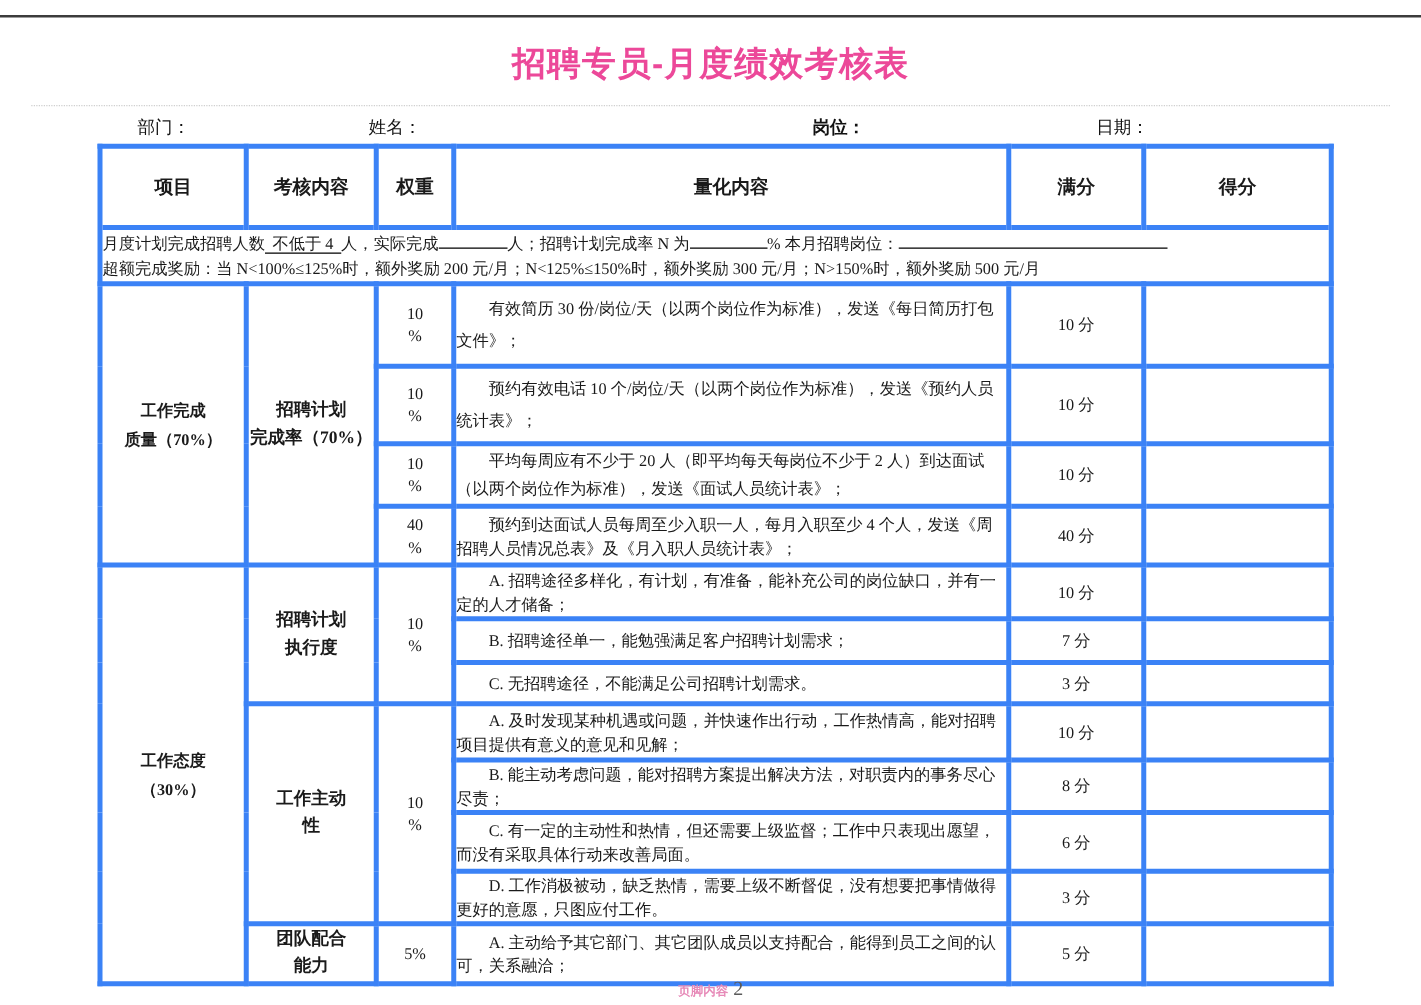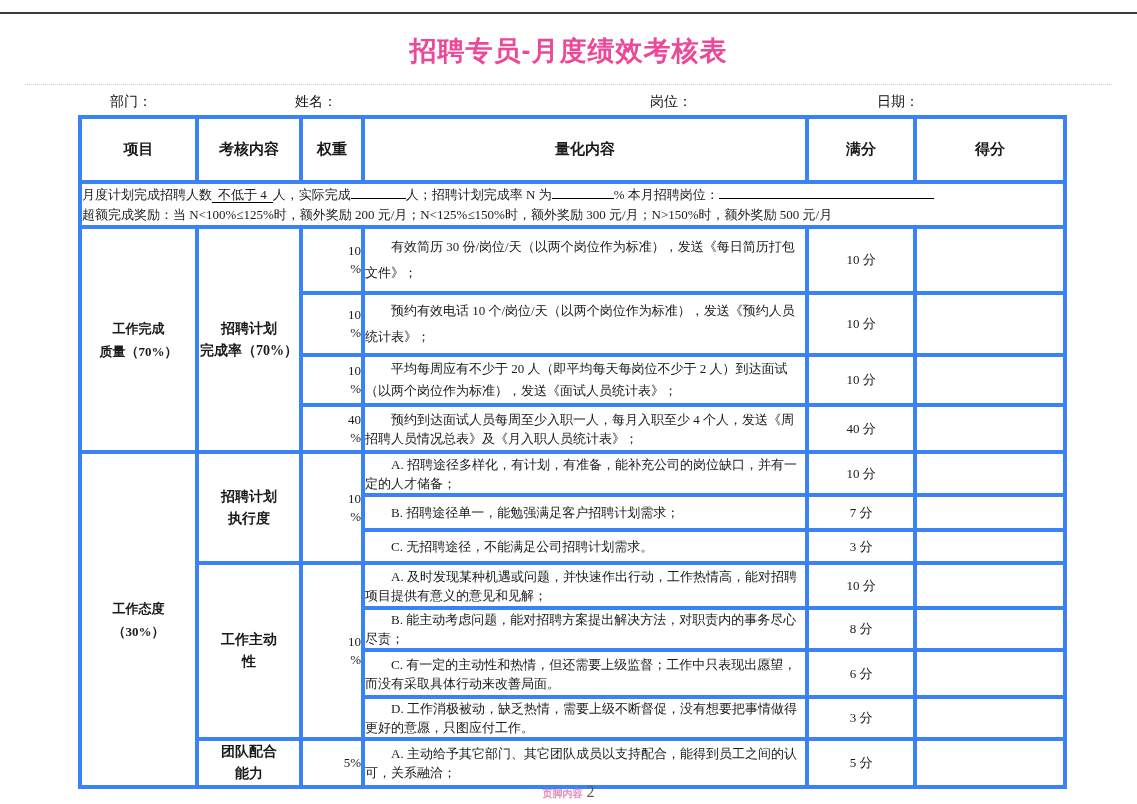--- a/index.html
+++ b/index.html
@@ -36,21 +36,21 @@
     position:absolute;top:84px;left:25px;right:25px;
     border-top:1px dotted #cfcfcf;
   }
   
   .form-label{
     position:absolute;top:93px;
     font-size:14px;color:#111;
   }
   #lbl-dept{left:70px;margin-left:40px;}
   #lbl-name{left:295px;}
-  #lbl-pos{left:650px;}
+  #lbl-pos{left:650px;font-weight:bold;}
   #lbl-date{left:877px;}
   
   #tbl{
     position:absolute;left:78px;top:115px;
     width:985px;
     border-collapse:collapse;table-layout:fixed;
   }
   #tbl th,#tbl td{
     border:4px solid #3b82f6;
     padding:0;
@@ -71,21 +71,21 @@
   .blank{display:inline-block;border-bottom:1px solid #000;height:14px;vertical-align:baseline;}
   .b1{width:55px;}
   .b2{width:62px;}
   .b3{width:215px;}
   td.grp{
     text-align:center;font-weight:bold;white-space:pre-line;
   }
   td.g1{font-size:13px;line-height:23px;}
   td.g2{font-size:14px;line-height:22px;}
   td.wt{
-    text-align:right;font-size:13px;white-space:pre-line;line-height:18px;
+    text-align:center;font-size:13px;white-space:pre-line;line-height:18px;
   }
   td.q{
     text-align:left;font-size:13px;
     padding:2px 10px 2px 12px;text-indent:26px;
   }
   .lh26{line-height:26px;}
   .lh22{line-height:22px;}
   .lh19{line-height:19px;}
   td.mx{text-align:center;font-size:13px;}
   td.sc{background:#fff;}

